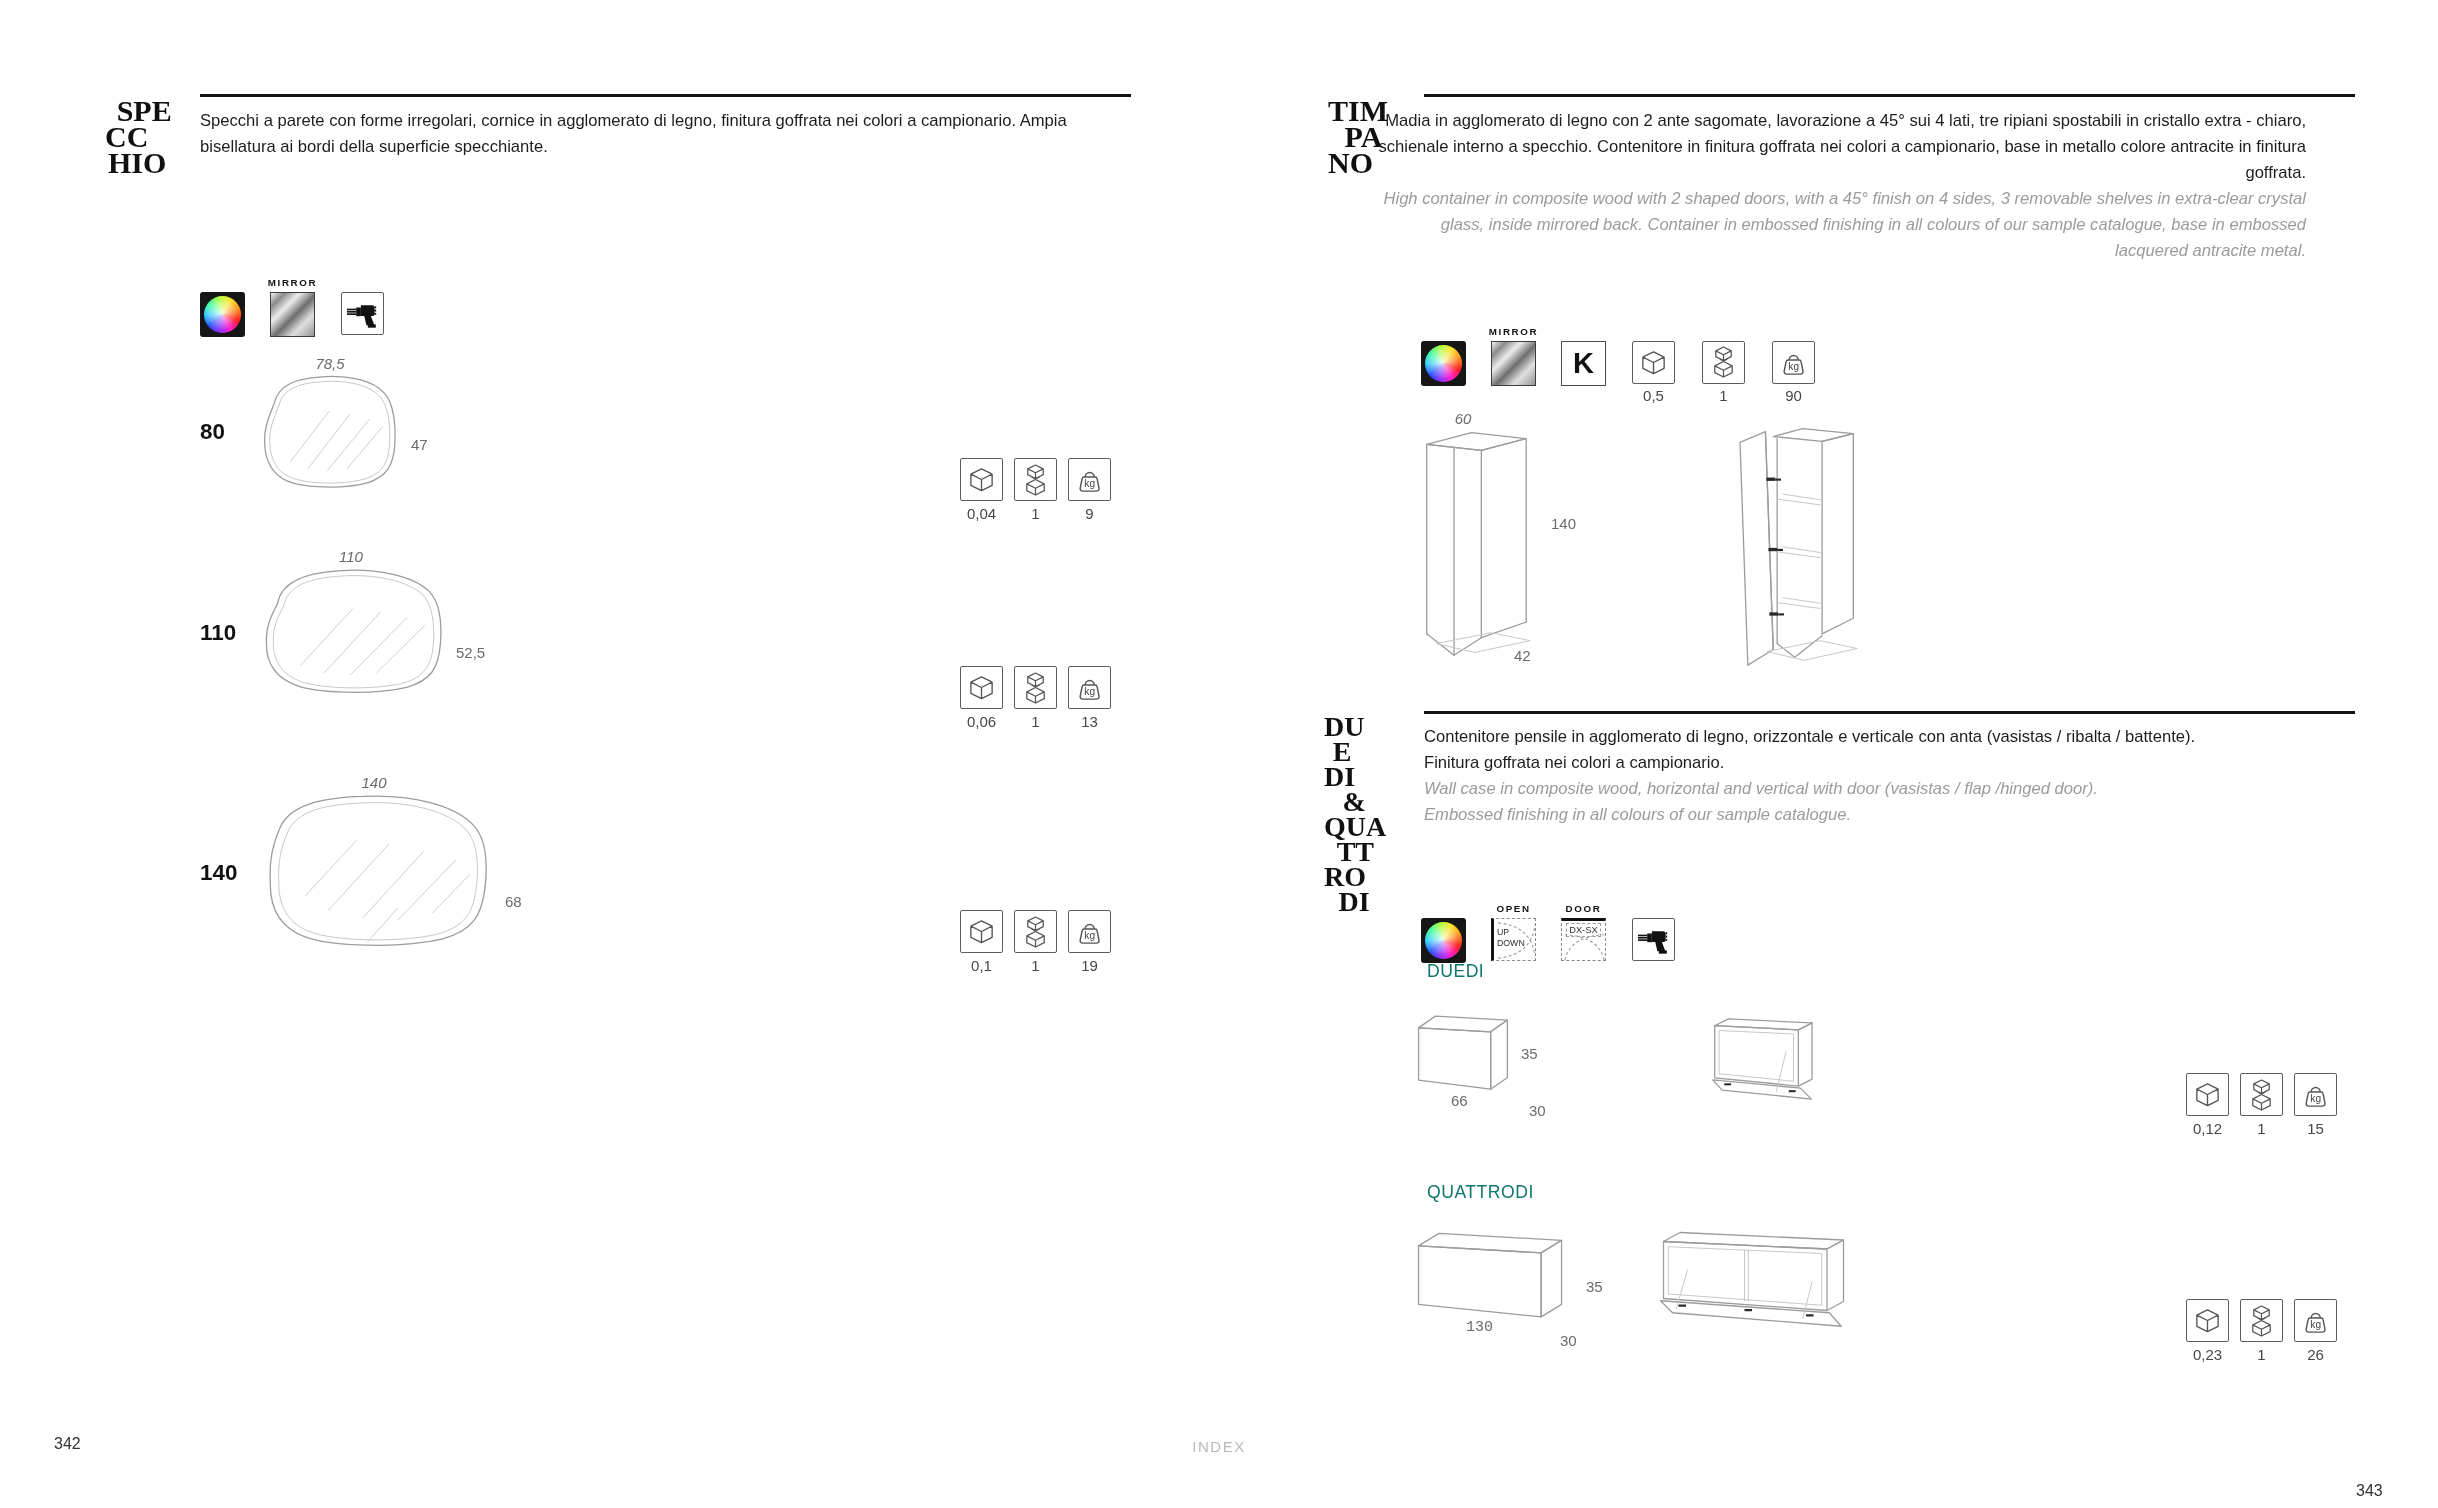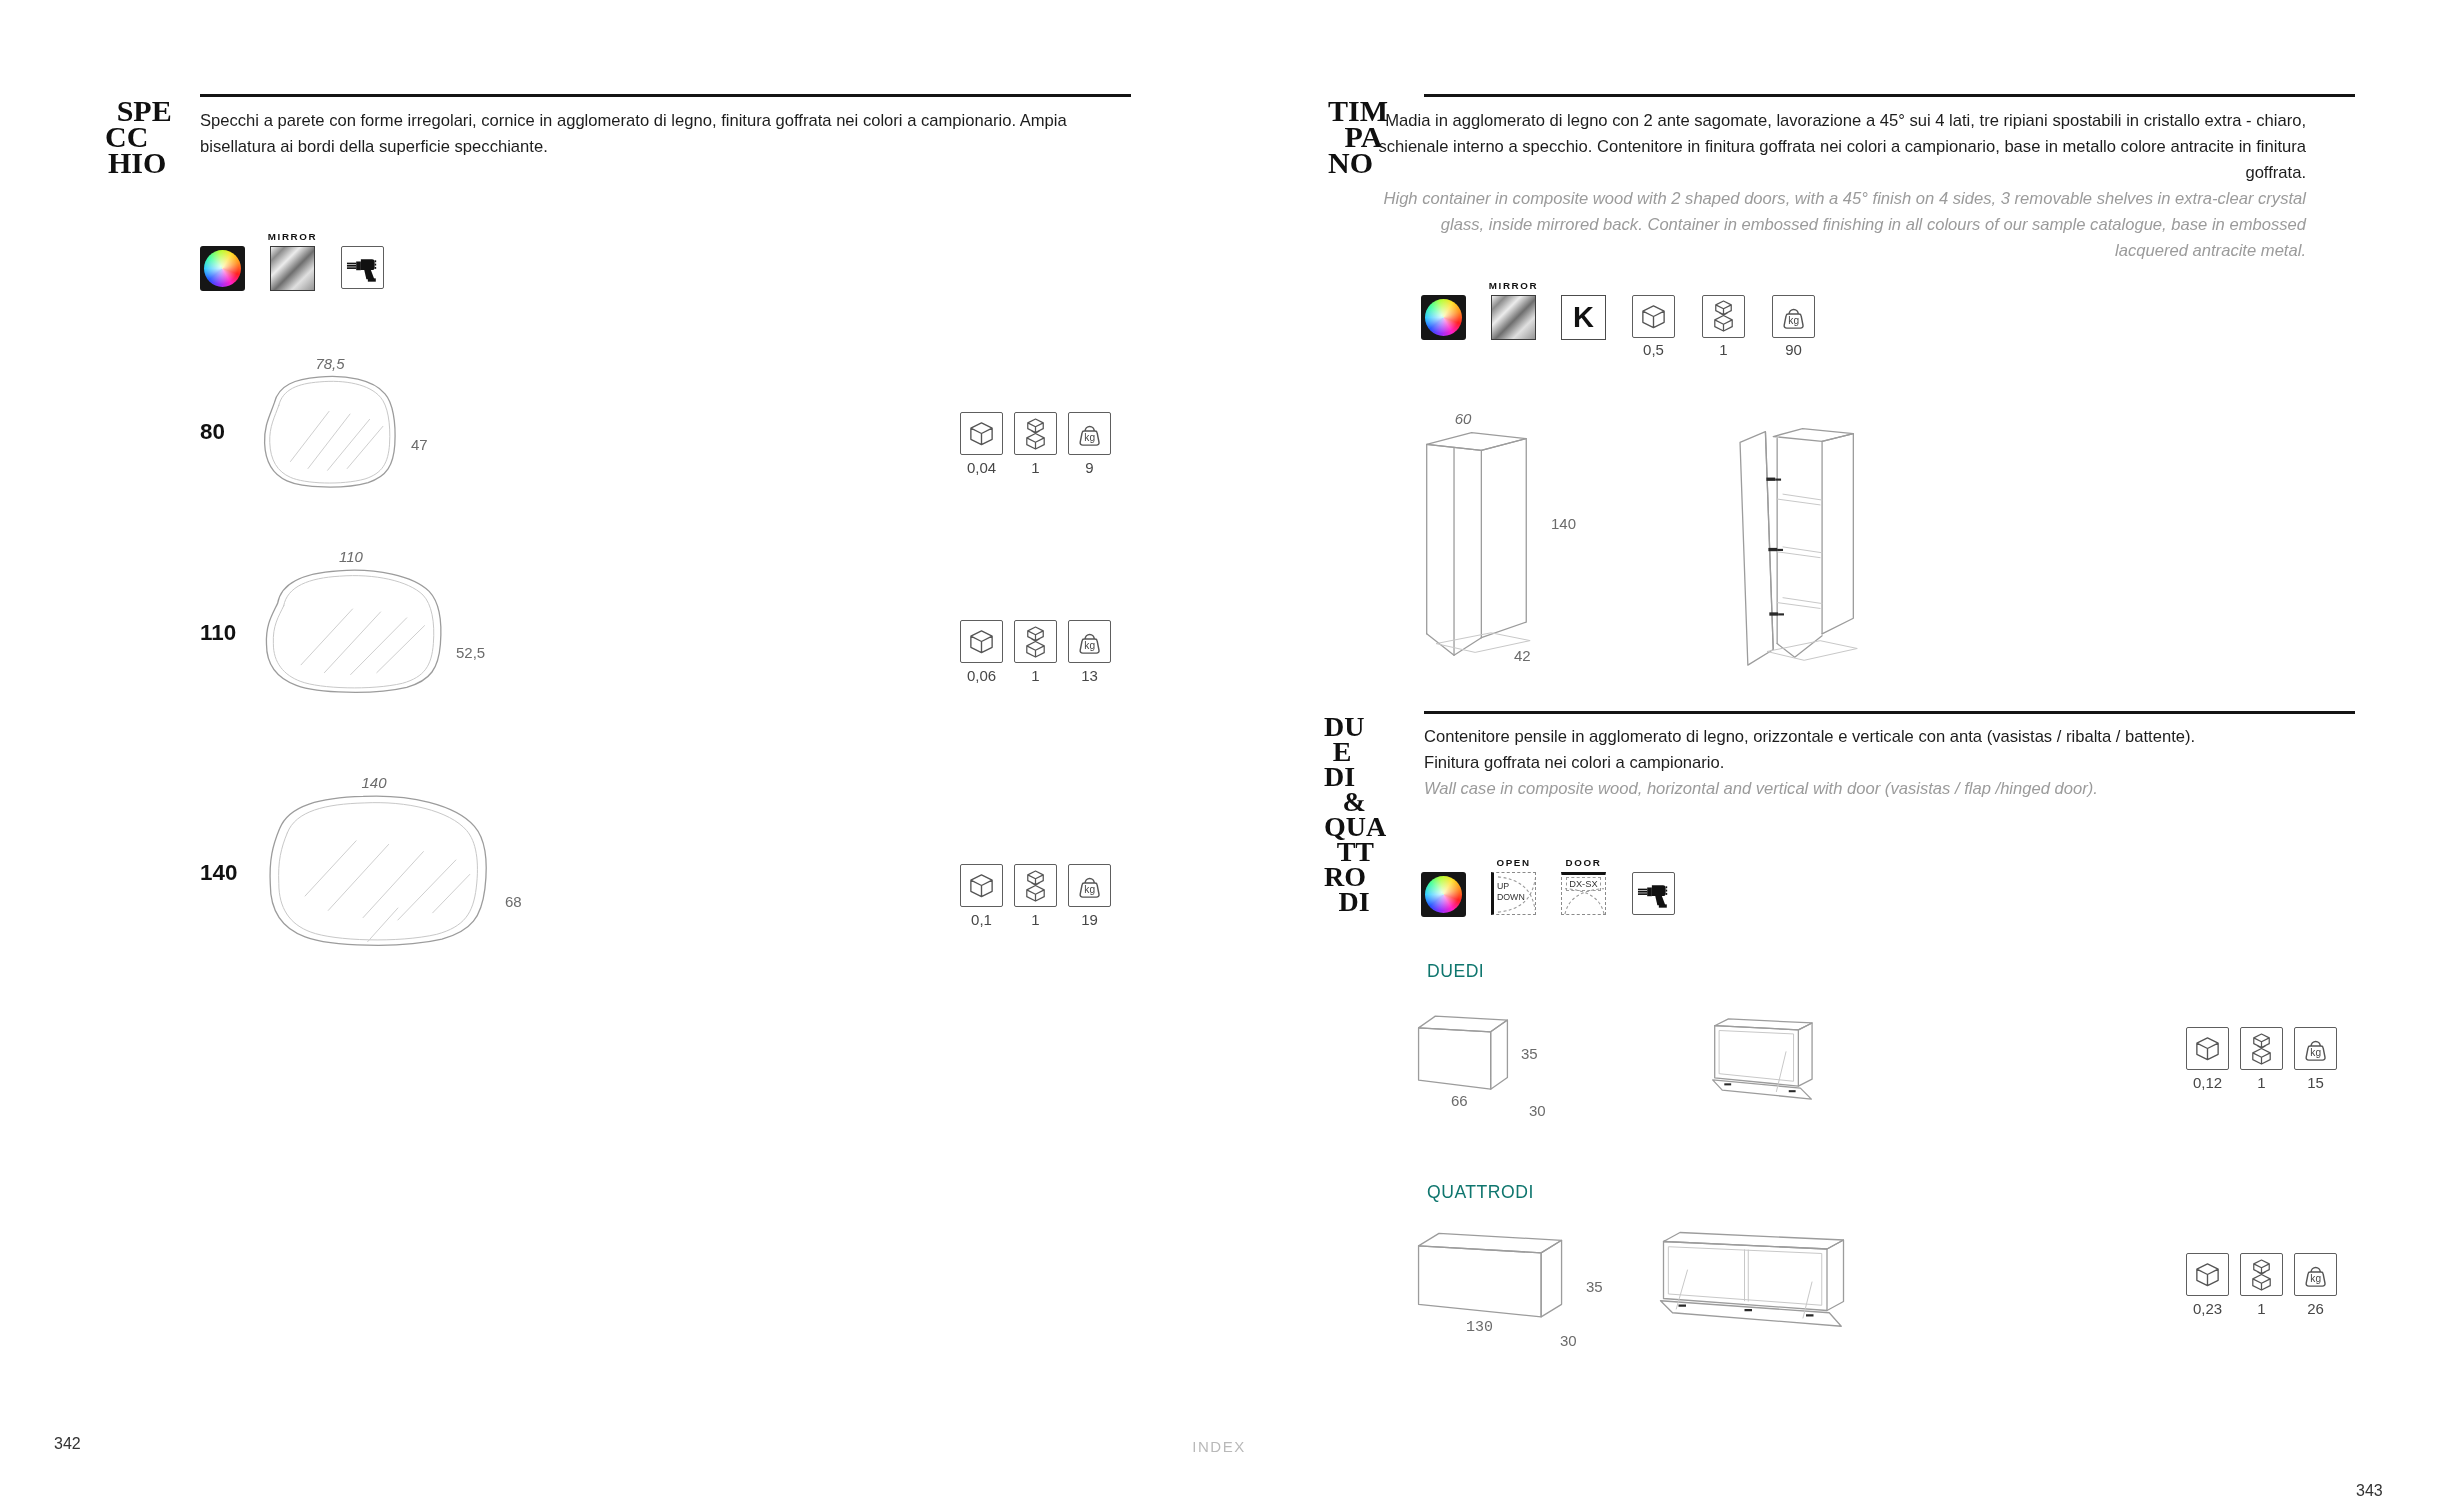--- a/index.html
+++ b/index.html
@@ -18,21 +18,21 @@
   .size-label{font-weight:700;font-size:22.4px;color:#111;}
   .variant-label{font-size:17.6px;color:#0f766e;letter-spacing:0.5px;}
   .dim{font-size:15px;color:#6b6b6b;}
   .dim.c{width:88px;text-align:center;font-style:italic;}
   .footer-num{font-size:16px;color:#333;}
   .footer-index{width:2438px;text-align:center;font-size:15px;color:#b9b9b9;letter-spacing:1.5px;}
 
   
   .iconrow{display:flex;gap:25px;align-items:flex-start;}
   .triplet{display:flex;gap:9px;align-items:flex-start;}
-  .icell{width:45px;display:flex;flex-direction:column;align-items:center;}
+  .icell{width:45px;display:flex;flex-direction:column;align-items:center;margin-top:46px;}
   .icon-label{min-height:14.6px;font-size:9.8px;font-weight:700;letter-spacing:1.6px;color:#111;
               line-height:12.7px;white-space:nowrap;}
   .icon-val{min-height:17.6px;margin-top:3.9px;font-size:15px;color:#474747;}
   .sq{width:43px;height:43px;border:1.5px solid #5e5e5e;border-radius:2px;background:#fff;
       display:flex;align-items:center;justify-content:center;box-sizing:border-box;}
   .sq svg{display:block;}
   .wheel{width:45px;height:45px;border-radius:2.9px;background:#161616;display:flex;
          align-items:center;justify-content:center;box-sizing:border-box;}
   .wheel .disc{width:37px;height:37px;border-radius:50%;position:relative;
     background:conic-gradient(from 110deg,#ff2020,#ff20c8,#9030ff,#2050ff,#20c8ff,#20ff90,#a8ff20,#ffe020,#ff9020,#ff2020);}
@@ -344,20 +344,21 @@
     <div style="margin-left:0">QUA</div>
     <div style="margin-left:12.7px">TT</div>
     <div style="margin-left:0">RO</div>
     <div style="margin-left:14.6px">DI</div>
   </div>
 
   <div class="abs desc" style="left:1424px;top:724px;">
     <div class="it">Contenitore pensile in agglomerato di legno, orizzontale e verticale con anta (vasistas / ribalta / battente).</div>
     <div class="it">Finitura goffrata nei colori a campionario.</div>
     <div class="en">Wall case in composite wood, horizontal and vertical with door (vasistas / flap /hinged door).</div>
+    <div class="en">Embossed finishing in all colours of our sample catalogue.</div>
   </div>
 
   <div class="abs iconrow" style="left:1421px;top:857px;">
     <div class="icell">
       <div class="icon-label"></div>
       <div class="wheel">
           <div class="disc"></div>
         </div>
     </div>
     <div class="icell">

